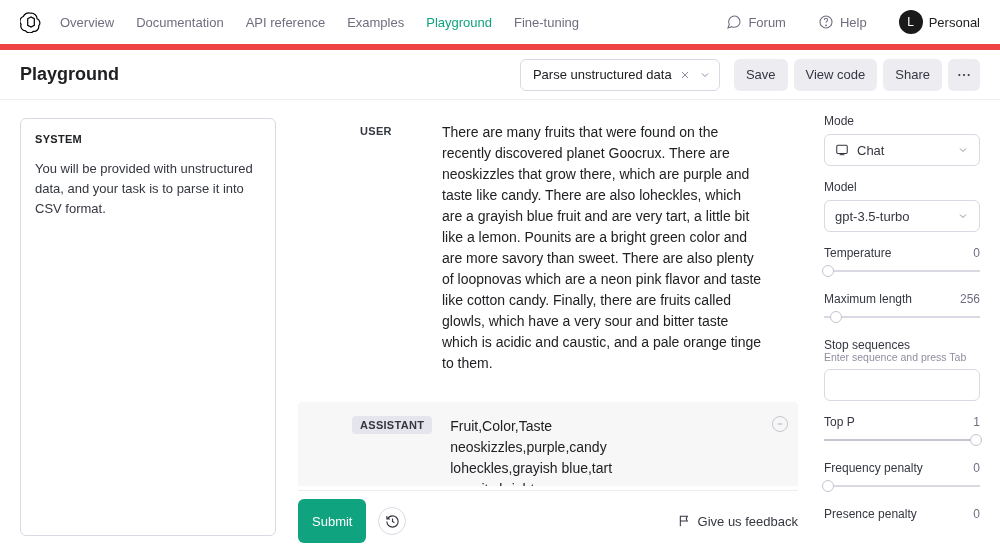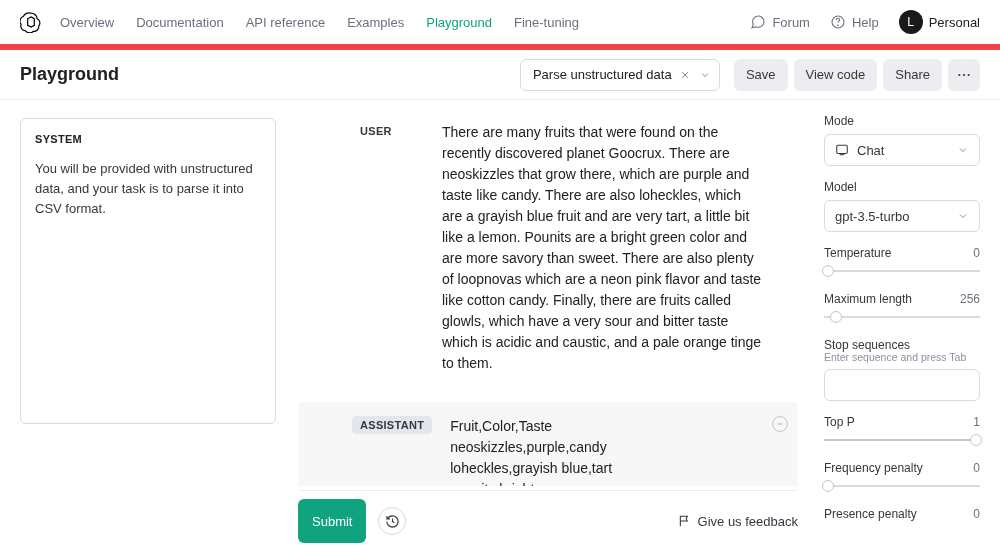--- a/index.html
+++ b/index.html
@@ -18,21 +18,21 @@
     align-items: center;
     height: 50px;
     padding: 0 20px;
     border-bottom: 6px solid #ef4444;
   }
   .logo { width: 22px; height: 22px; margin-right: 18px; color:#000; }
   .nav-links { display: flex; gap: 22px; font-size: 13px; }
   .nav-link { color: #6e6e80; cursor: pointer; }
   .nav-link.active { color: #10a37f; }
   .nav-spacer { flex: 1; }
-  .nav-right { display: flex; align-items: center; gap: 20px; }
+  .nav-right { display: flex; align-items: center; gap: 32px; }
   .nav-right .item { display: flex; align-items: center; gap: 6px; color: #6e6e80; cursor: pointer; font-size:13px;}
   .avatar {
     width: 24px; height: 24px; border-radius: 50%;
     background: #1a1a1a; color: #fff; font-size: 12px;
     display: flex; align-items: center; justify-content: center;
   }
   
   .titlebar {
     display: flex; align-items: center;
     height: 50px; padding: 0 20px;
@@ -55,21 +55,21 @@
   .btn.icon-btn { width: 32px; padding: 0; display:flex; align-items:center; justify-content:center;}
   
   .workspace {
     display: flex; height: calc(555px - 100px);
   }
   .system-col {
     width: 276px; padding: 18px 0 18px 20px;
   }
   .system-box {
     border: 1px solid #d9d9e3; border-radius: 6px;
-    padding: 14px; height: 306px;
+    padding: 14px; height: 418px;
     font-size: 13px;
   }
   .system-label { font-size: 11px; font-weight: 700; letter-spacing: .3px; color:#202123; margin-bottom: 14px;}
   .system-text { color:#353740; line-height:1.55; }
   .convo-col {
     flex: 1; padding: 8px 12px 10px 22px;
     display: flex; flex-direction: column;
     position: relative;
   }
   .messages { flex:1; overflow:hidden; }

